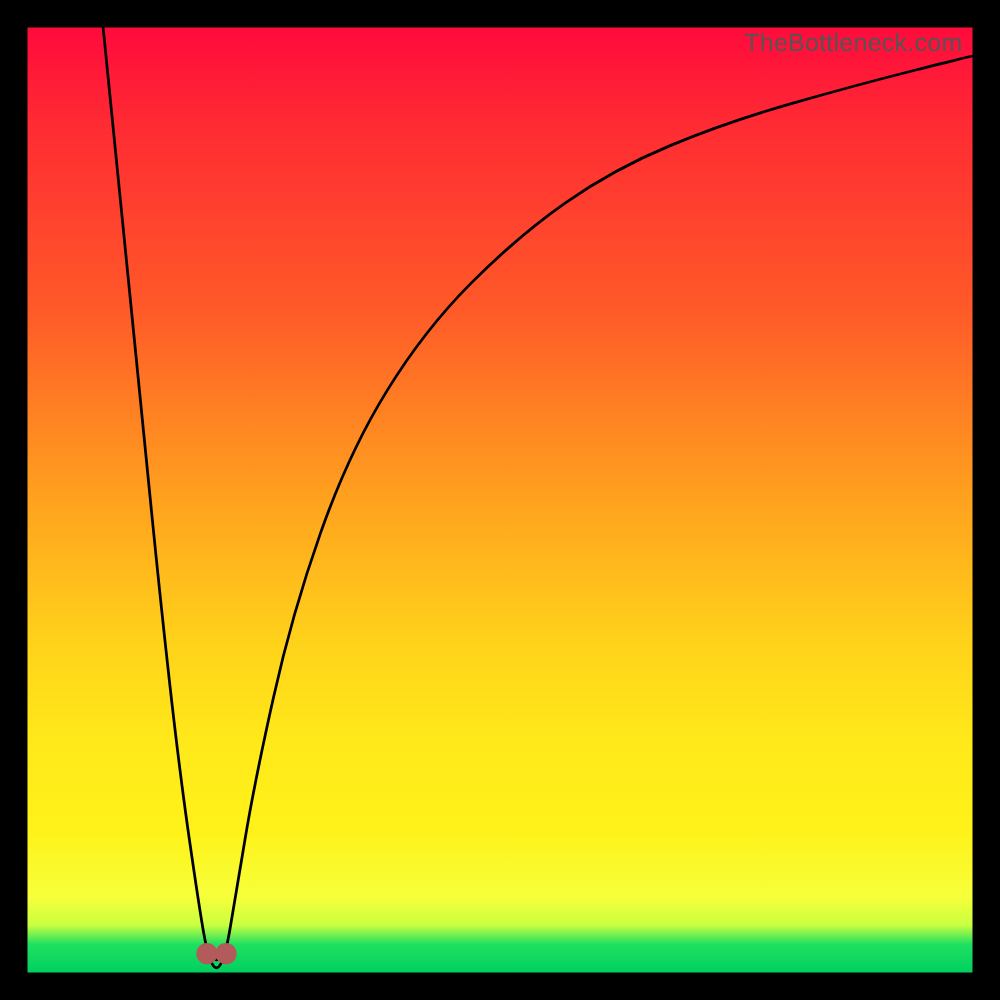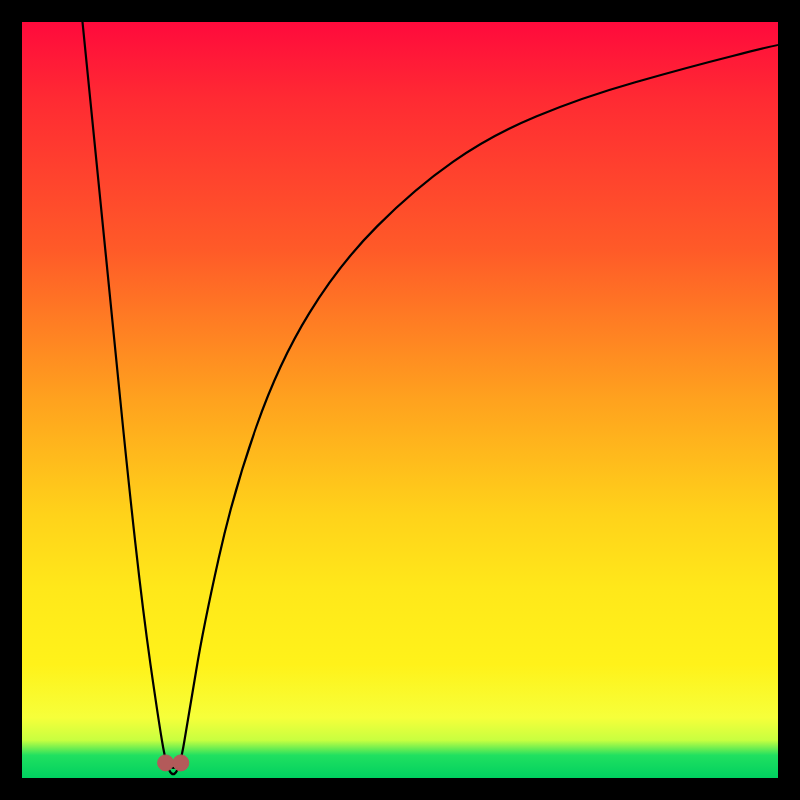--- a/index.html
+++ b/index.html
@@ -63,20 +63,21 @@
   .marker {
     fill: #b35a5a;
     stroke: #b35a5a;
   }
 </style>
 </head>
 <body>
 
 <div class="frame">
   <div class="plot">
+    <div class="attribution">TheBottleneck.com</div>
     <svg class="curve" viewBox="0 0 756 756" preserveAspectRatio="none">
       <path id="bottleneck-path" d="M 60.5 0.0 Q 75.6 151.2 83.2 226.8 Q 90.7 302.4 98.3 378.0 Q 105.8 453.6 113.4 521.6 Q 121.0 589.7 128.5 642.6 Q 136.1 695.5 139.9 718.2 Q 143.6 740.9 147.4 748.4 Q 151.2 756.0 155.0 748.4 Q 158.8 740.9 162.5 718.2 Q 166.3 695.5 173.9 650.2 Q 181.4 604.8 196.6 536.8 Q 211.7 468.7 234.4 404.5 Q 257.0 340.2 287.3 291.1 Q 317.5 241.9 355.3 204.1 Q 393.1 166.3 430.9 139.9 Q 468.7 113.4 514.1 94.5 Q 559.4 75.6 612.4 60.5 Q 665.3 45.4 710.6 34.0 T 756.0 22.7"></path>
       <g id="markers">
           <path d="M 143.64000000000001 740.88 Q 151.2 750.88 158.76 740.88" stroke="#b35a5a" stroke-width="10" fill="none" stroke-linecap="round"></path>
           <circle cx="143.6" cy="740.9" r="8" class="marker"></circle>
           <circle cx="158.8" cy="740.9" r="8" class="marker"></circle>
         </g>
     </svg>
   </div>
 </div>

